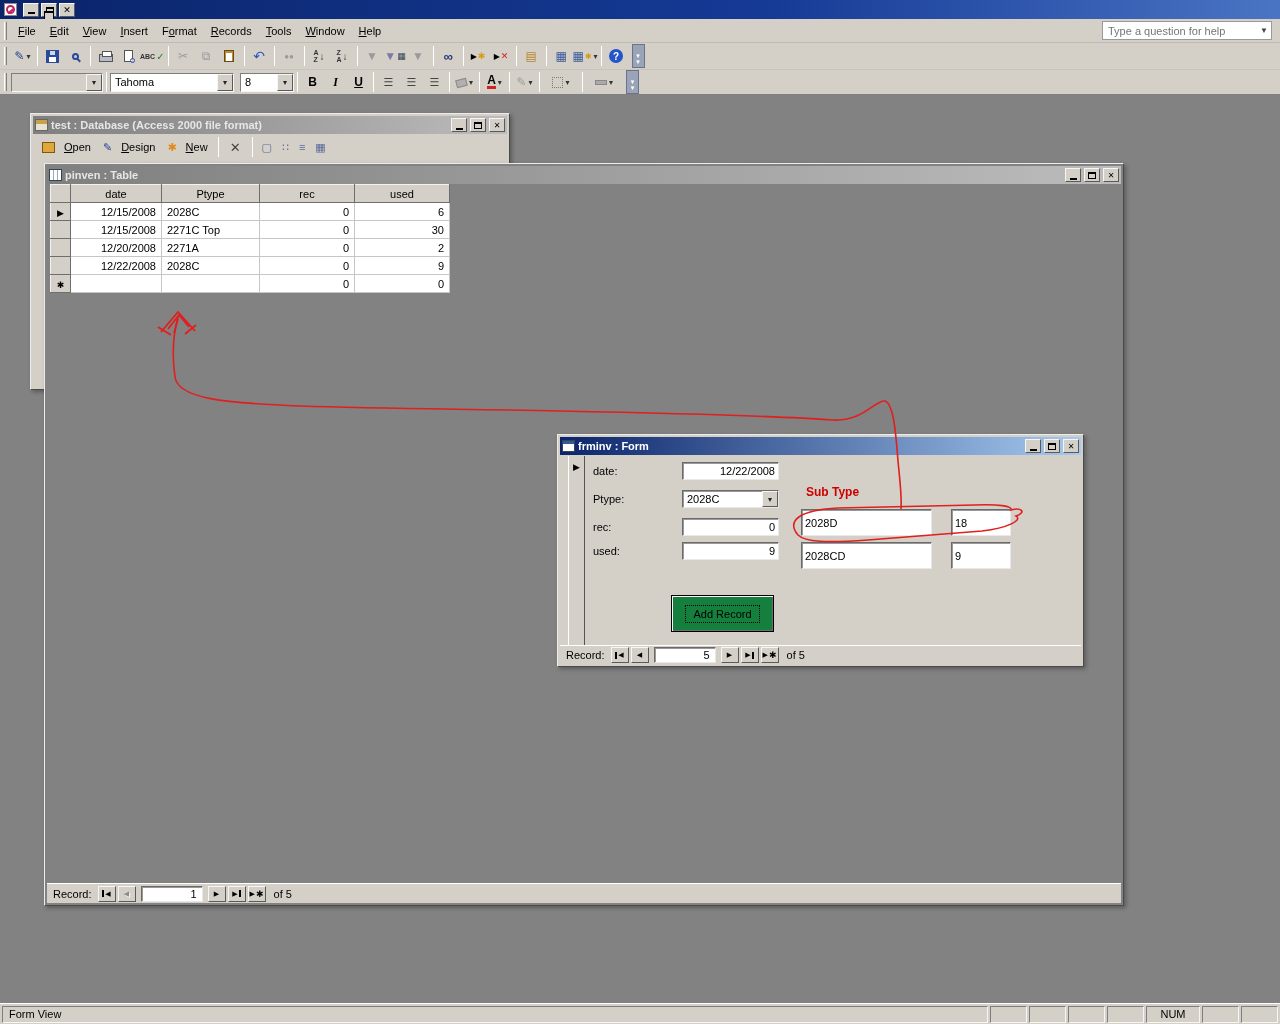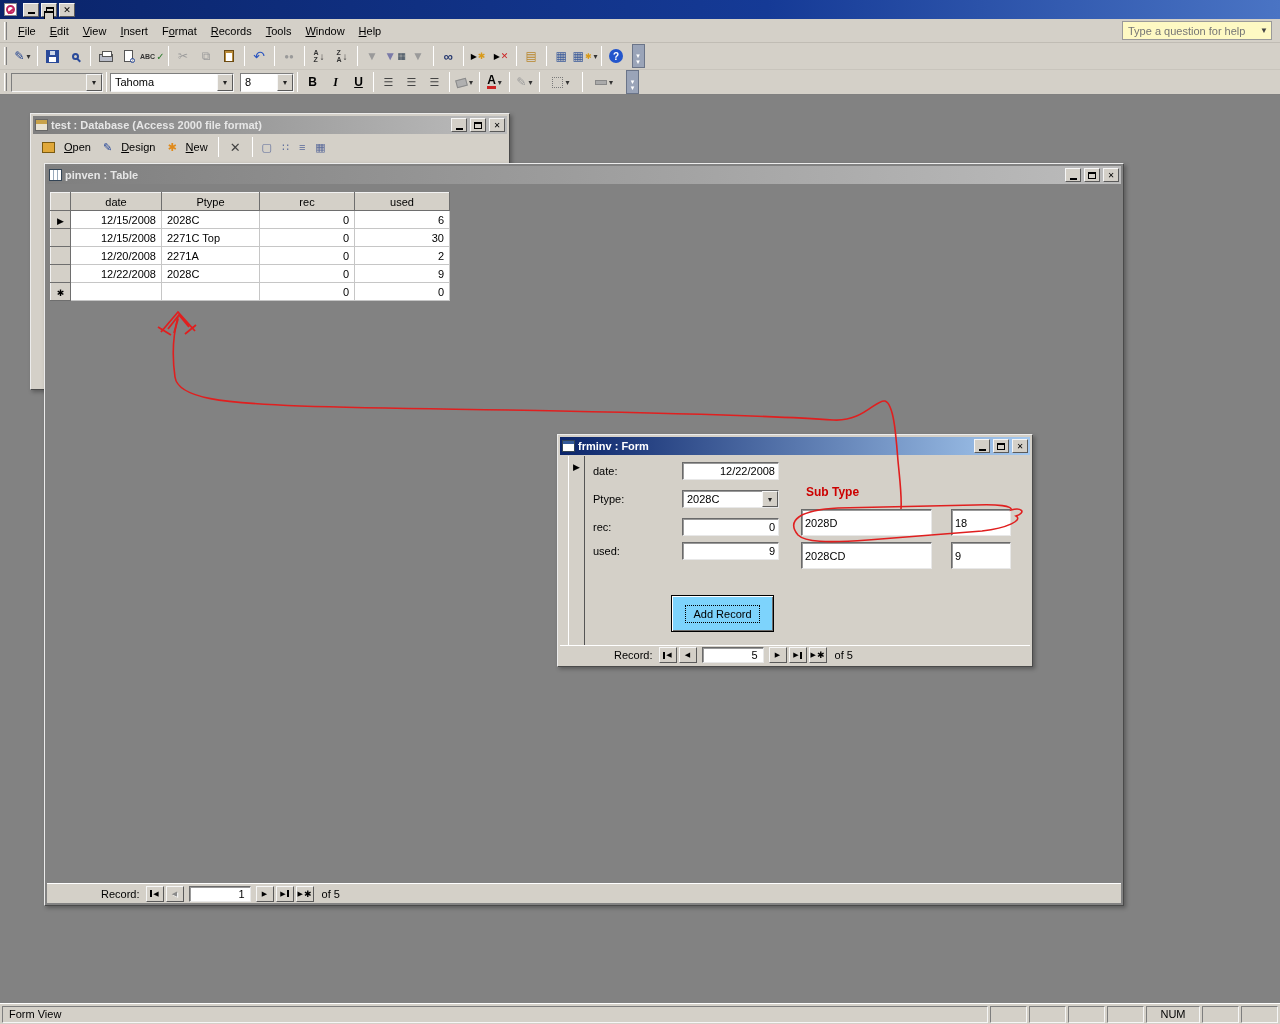--- a/index.html
+++ b/index.html
@@ -21,21 +21,21 @@
   #app-icon::before { content:""; position:absolute; left:2px; top:6px; width:8px; height:2px; background:#c0245c; transform:rotate(-40deg); }
   #app-icon::after { content:""; position:absolute; right:1px; top:1px; width:5px; height:5px; border:2px solid #c0245c; border-radius:50%; }
   #app-title { color:#fff; font-weight:bold; font-size:11px; flex:1; }
   .cap-btn { width:16px; height:14px; margin-left:2px; display:flex; align-items:center; justify-content:center; font-size:9px; font-weight:bold; }
   .g-min { width:7px; height:2px; background:#000; margin-top:7px; }
   .g-restore { width:8px; height:7px; border:1px solid #000; border-top-width:2px; position:relative; background:#d4d0c8; margin-top:2px; margin-left:2px; }
   .g-restore::before { content:""; position:absolute; left:-3px; top:2px; width:8px; height:7px; border:1px solid #000; border-top-width:2px; background:#d4d0c8; }
 
   #menubar { position:absolute; left:0; top:19px; width:1280px; height:24px; background:#d4d0c8; display:flex; align-items:center; border-bottom:1px solid #c0bcb4; }
   .menu-item { padding:3px 7px; cursor:default; }
-  #helpbox { position:absolute; right:8px; top:2px; width:150px; height:19px; background:#fef9c3; border:1px solid #9a9a9a; color:#8a8a8a; font-size:11px; padding:0 16px 0 5px; font-family:inherit; }
+  #helpbox { position:absolute; right:8px; top:2px; width:170px; height:19px; background:#ffffff; border:1px solid #9a9a9a; color:#8a8a8a; font-size:11px; padding:0 16px 0 5px; font-family:inherit; }
   #helpbox-arrow { position:absolute; right:12px; top:7px; font-size:8px; color:#444; }
 
   .toolbar { position:absolute; left:0; width:1280px; background:#d4d0c8; display:flex; align-items:center; }
   #toolbar1 { top:43px; height:27px; border-bottom:1px solid #c8c4bc; }
   #toolbar2 { top:70px; height:25px; border-bottom:1px solid #808080; }
   .tbtn { min-width:23px; height:22px; display:flex; align-items:center; justify-content:center; gap:1px; color:#1a3c8c; font-size:12px; }
   .tbtn.dis { color:#9a9a9a; }
   .dd { font-size:8px; color:#333; margin-left:1px; }
   .two-line { display:flex; flex-direction:column; font-size:7px; line-height:7px; font-weight:bold; color:#333; }
   .chevron { width:13px; height:24px; background:#9aa4b8; border:1px solid #6a7488; color:#fff; display:flex; flex-direction:column; align-items:center; justify-content:flex-end; font-size:7px; line-height:6px; padding-bottom:2px; margin-left:4px; }
@@ -84,46 +84,46 @@
   #db-toolbar { display:flex; align-items:center; height:26px; padding:0 4px; gap:2px; background:#d4d0c8; }
   .db-btn { display:flex; align-items:center; gap:9px; padding:2px 5px; }
   .db-ico { width:13px; height:11px; }
   .ico-open { background:#e0a83a; border:1px solid #7a5a10; }
   .ico-design { color:#2a4a9a; font-size:11px; width:auto; height:auto; }
   .ico-new { color:#e08a1a; font-weight:bold; width:auto; height:auto; }
   .db-x { font-size:13px; font-weight:bold; color:#444; padding:0 6px; }
   .db-view { color:#5a6a9a; font-size:11px; padding:0 4px; }
 
   
-  #grid { position:absolute; left:5px; top:28px; border-collapse:collapse; background:#0c4a6e; }
+  #grid { position:absolute; left:5px; top:20px; border-collapse:collapse; background:#0c4a6e; }
   #grid td { border:1px solid #c6c6c6; height:18px; padding:0 5px; background:#fff; font-size:11px; white-space:nowrap; }
   #grid td.hdr, #grid td.sel { background:#d4d0c8; border:1px solid; border-color:#f2f2f2 #6e6e6e #6e6e6e #f2f2f2; text-align:center; padding:0; }
   #grid td.num { text-align:right; }
   #grid td.datec { text-align:right; }
   .selmark { font-size:9px; }
 
   .navbar { position:absolute; left:2px; right:2px; bottom:2px; height:20px; background:#d4d0c8; border-top:1px solid #fff; display:flex; align-items:center; padding-left:6px; gap:2px; }
   .nav-btn { width:18px; height:16px; display:flex; align-items:center; justify-content:center; gap:1px; }
   .ntri { font-size:7px; color:#000; }
   .ntri.dis { color:#8a8a8a; text-shadow:1px 1px 0 #fff; }
   .nbar { width:2px; height:7px; background:#000; }
   .nstar { font-size:9px; color:#000; font-weight:bold; }
   .nav-box { width:62px; height:16px; text-align:right; padding:0 5px; font-size:11px; font-family:inherit; margin:0 3px; }
   .nav-of { margin-left:6px; }
-  .nav-lbl { margin-right:4px;margin-left:48px; }
+  .nav-lbl { margin-right:4px; }
 
   
   .flabel { position:absolute; font-size:11px; }
   .finput { position:absolute; height:18px; font-size:11px; font-family:inherit; padding:0 3px; }
   .num-r { text-align:right; }
   #form-selector { position:absolute; left:10px; top:21px; width:17px; height:192px; background:#d4d0c8; border-right:1px solid #555; border-left:1px solid #fff; }
   #form-selector .selmark { position:absolute; left:4px; top:6px; }
   #subtype-heading { position:absolute; color:#cc0000; font-weight:bold; font-size:12px; }
   .st-box { position:absolute; height:27px; padding:1px 3px 0 3px; font-size:11px; font-family:inherit; }
-  #add-btn { position:absolute; left:113px; top:160px; width:103px; height:37px; background:#7dd3fc; border:1px solid #000; box-shadow: inset 1px 1px 0 #fff, inset -1px -1px 0 #6e6e6e; display:flex; align-items:center; justify-content:center; }
+  #add-btn { position:absolute; left:113px; top:160px; width:103px; height:37px; background:#15803d; border:1px solid #000; box-shadow: inset 1px 1px 0 #fff, inset -1px -1px 0 #6e6e6e; display:flex; align-items:center; justify-content:center; }
   #add-btn .focus { border:1px dotted #000; padding:2px 7px; }
 
   
   #statusbar { position:absolute; left:0; top:1003px; width:1280px; height:21px; background:#d4d0c8; border-top:1px solid #fff; display:flex; align-items:center; padding:0 2px; gap:2px; }
   .spane { height:17px; border:1px solid; border-color:#7e7e7e #f6f6f6 #f6f6f6 #7e7e7e; display:flex; align-items:center; padding:0 6px; }
   #spane-main { flex:1; max-width:1006px; }
   .spane.small { width:37px; }
   .spane.num { width:54px; justify-content:center; }
 
   #annotation-svg { position:absolute; left:0; top:0; width:1280px; height:1024px; pointer-events:none; z-index:50; }
@@ -452,21 +452,21 @@
           <span class="nbar"></span>
         </span>
       <span class="nav-btn outset">
           <span class="ntri">▶</span>
           <span class="nstar">✱</span>
         </span>
       <span class="nav-of">of 5</span>
     </div>
   </div>
 
-  <div class="win" style="left:557px; top:339px; width:476px; height:233px; z-index:3;">
+  <div class="win" style="left:557px; top:339px; width:527px; height:233px; z-index:3;">
     <div class="wtitle active">
       <span class="wicon ic-form"></span>
       <span class="wt-text">frminv : Form</span>
       <span class="wbtn outset">
           <span class="g-min"></span>
         </span>
       <span class="wbtn outset">
           <span class="g-max"></span>
         </span>
       <span class="wbtn outset">

